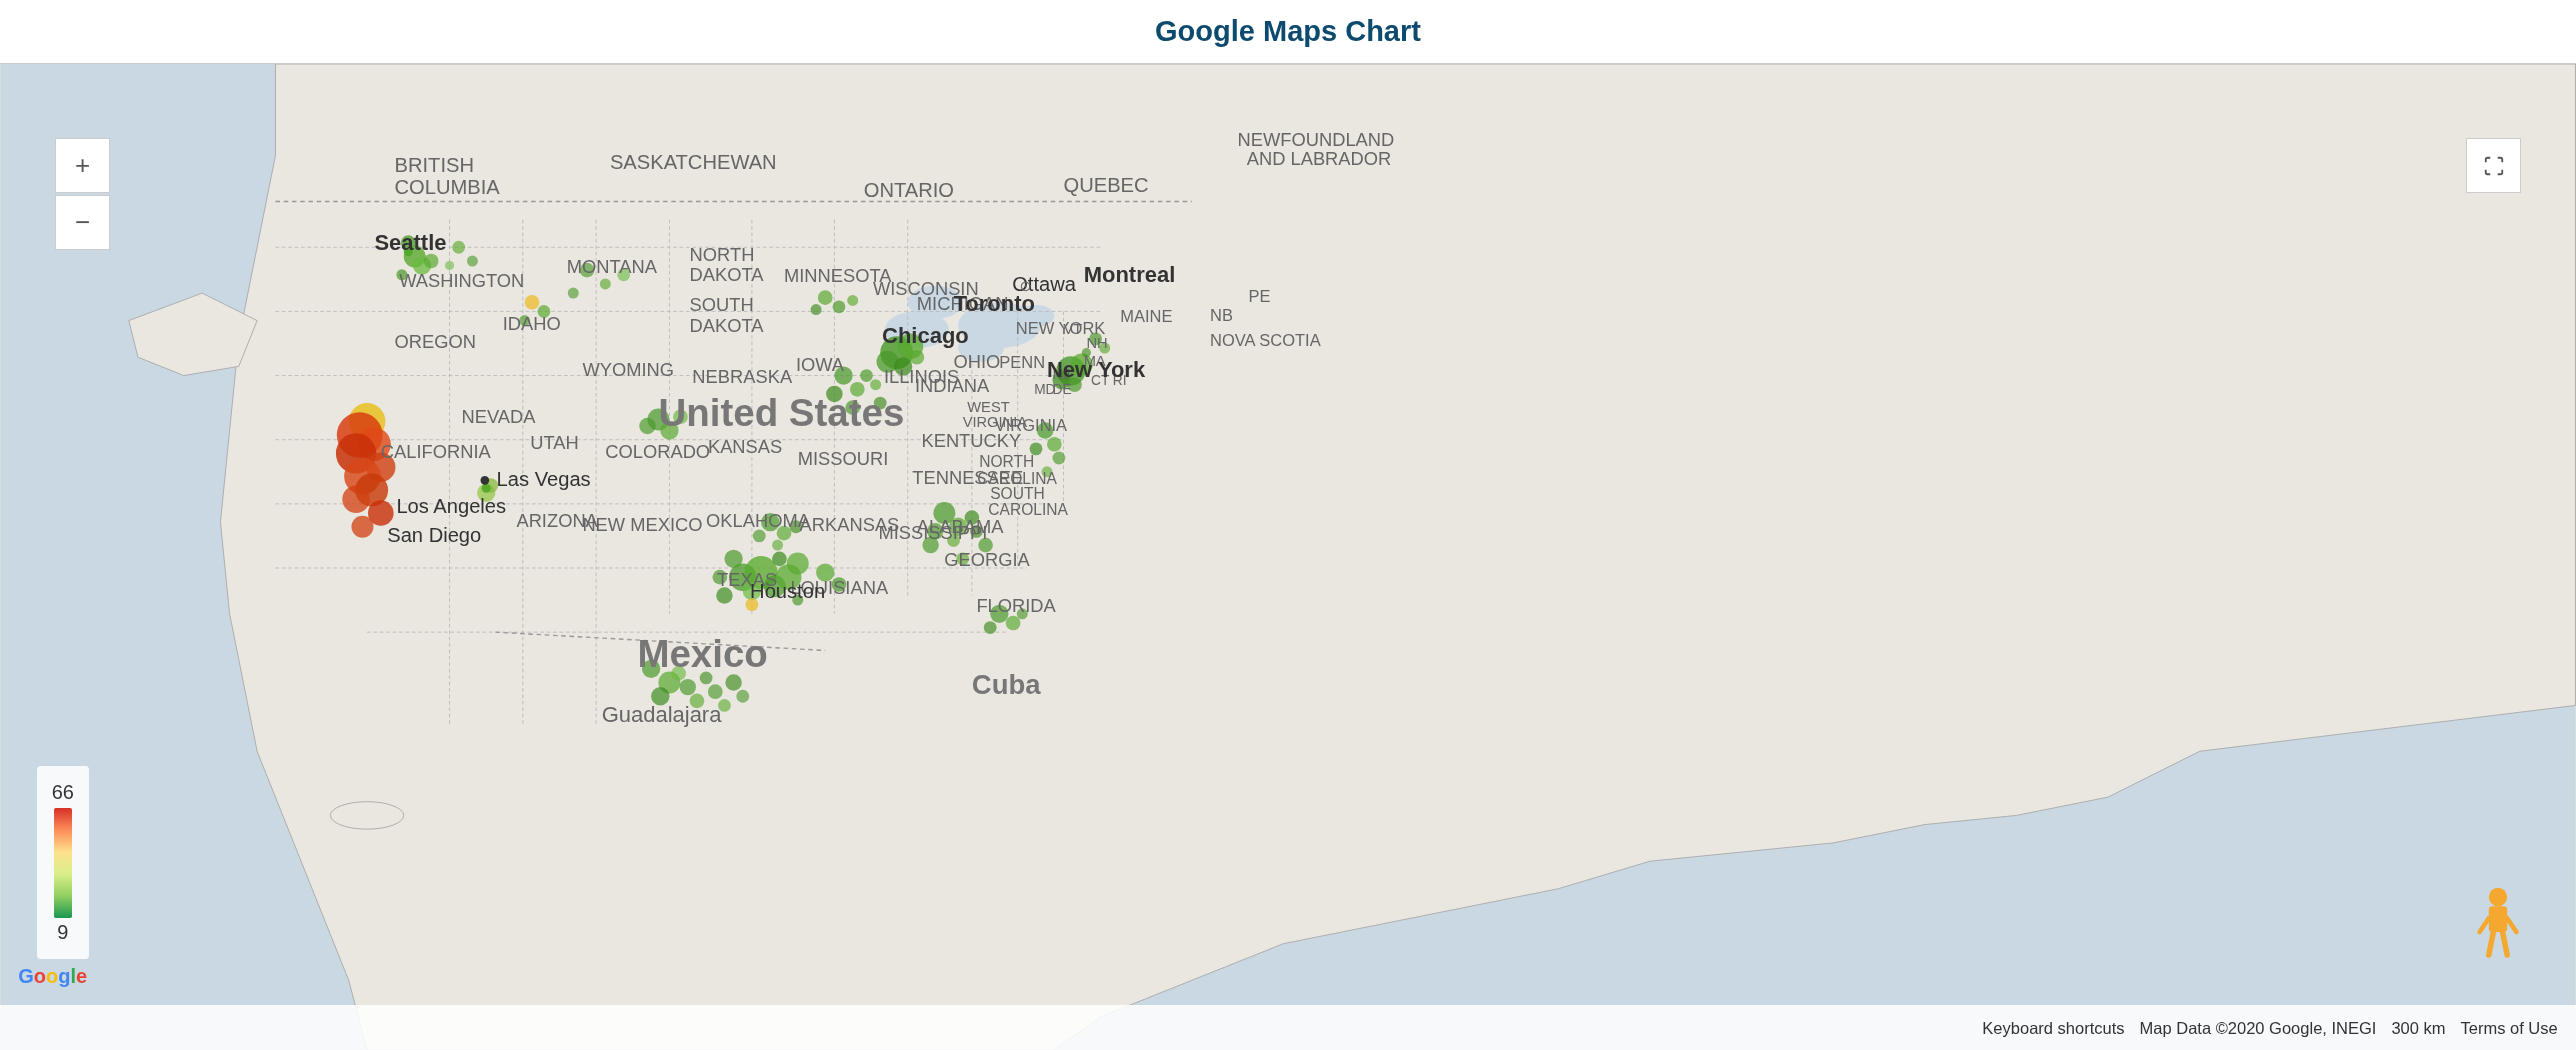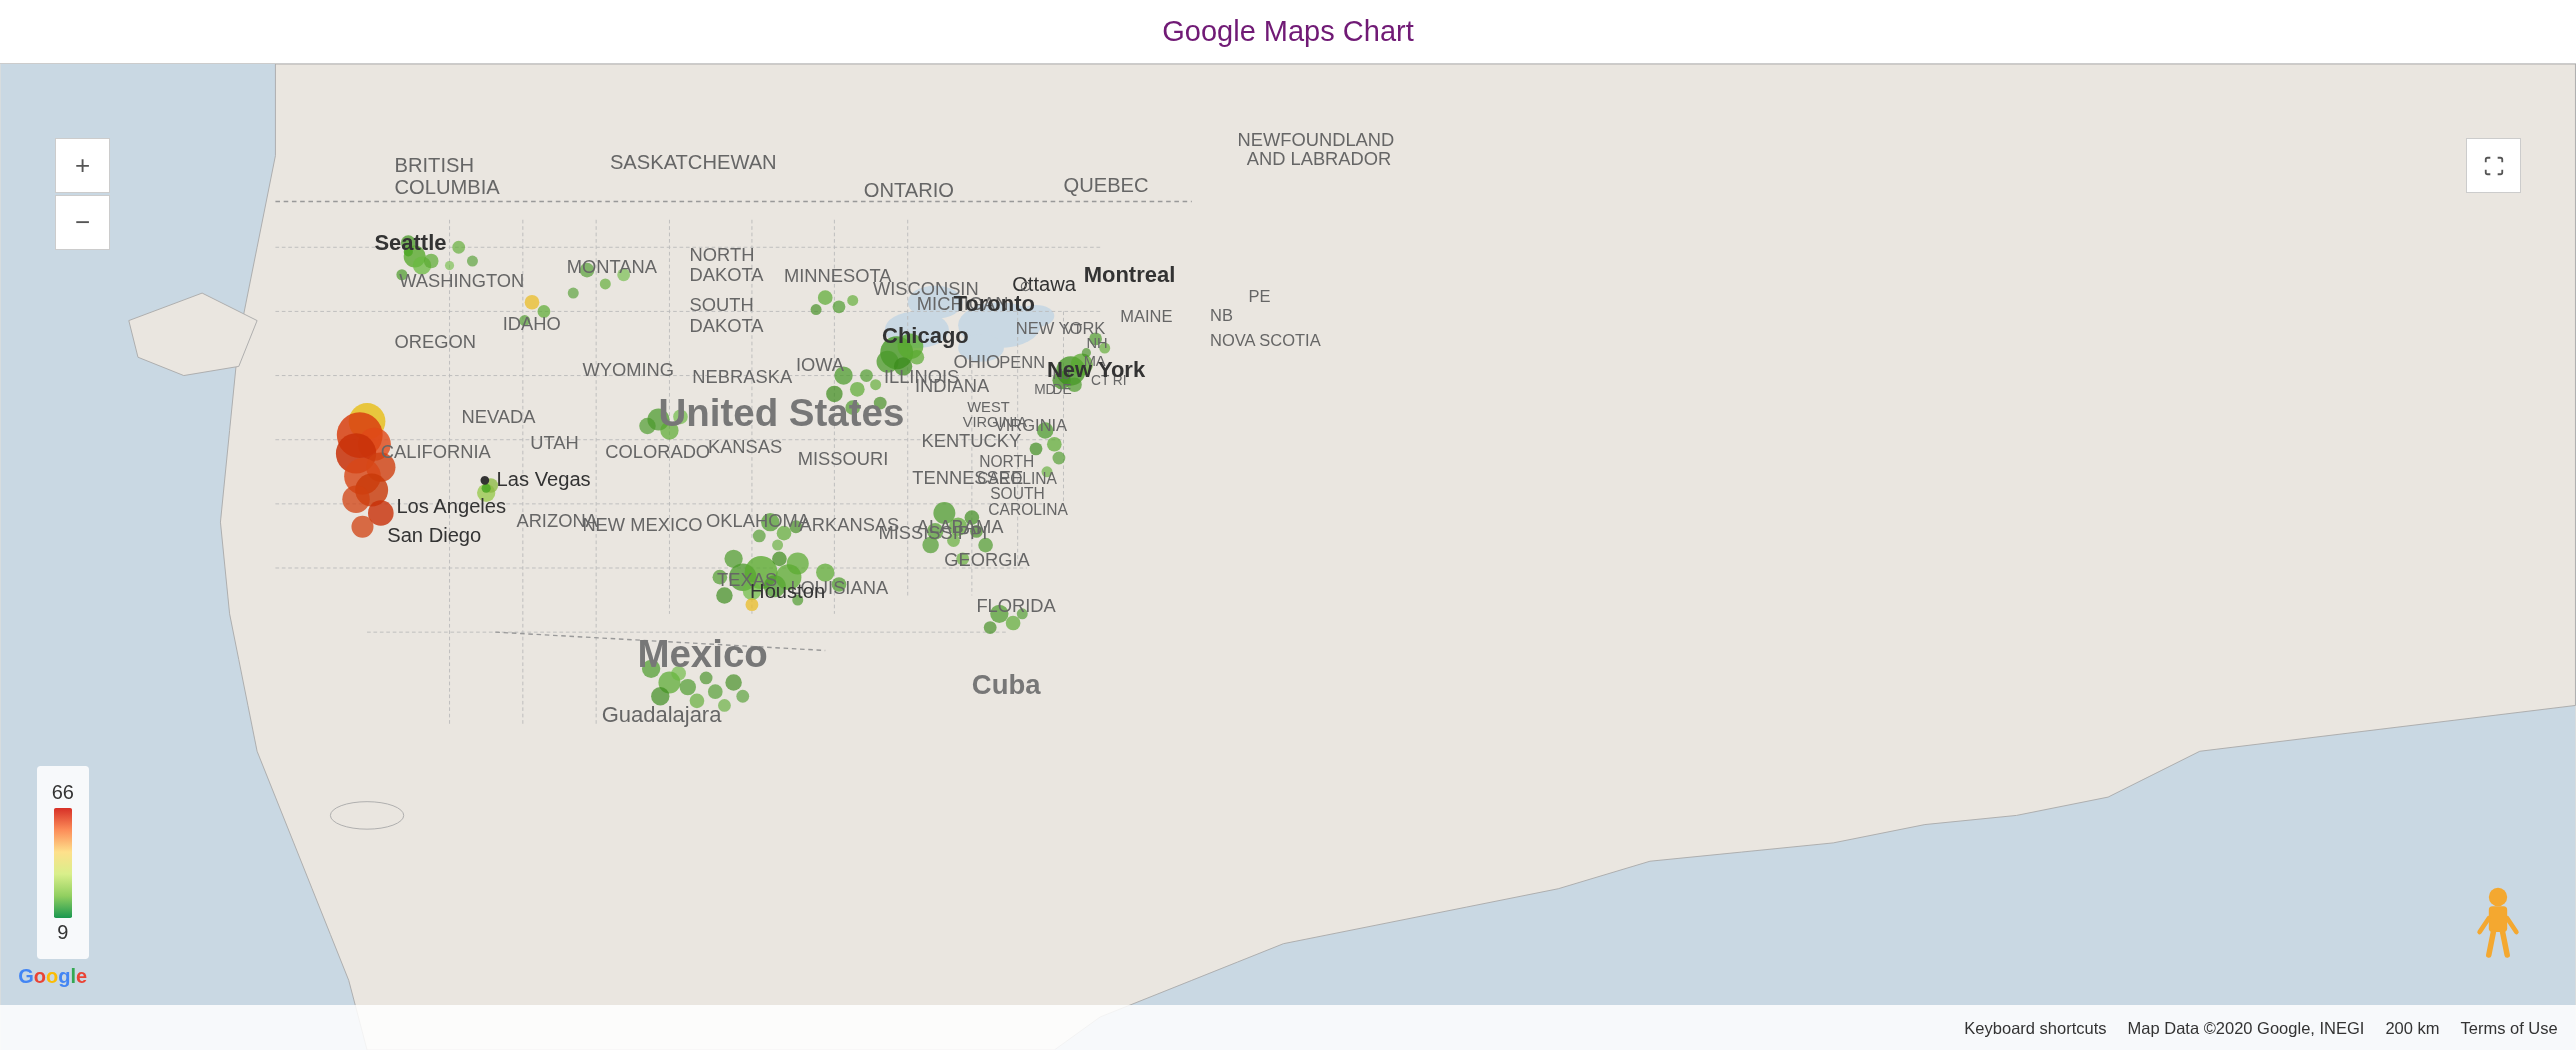--- a/index.html
+++ b/index.html
@@ -20,22 +20,22 @@
       background: white;
       display: flex;
       align-items: center;
       justify-content: center;
       z-index: 10;
       border-bottom: 0.9px solid #ccc;
     }
 
     .title-text {
       font-size: 29px;
-      font-weight: 400;
-      color: #701a75;
+      font-weight: 700;
+      color: #0c4a6e;
     }
 
     
     .map-svg {
       position: absolute;
       top: 64px; left: 0;
       width: 2576px;
       height: 986px;
     }
 
@@ -125,21 +125,21 @@
     
     .bottom-bar {
       position: absolute;
       bottom: 0; left: 0; right: 0;
       height: 46px;
       background: rgba(255,255,255,0.85);
       display: flex;
       align-items: center;
       justify-content: flex-end;
       padding: 0 18.3px;
-      gap: 21px;
+      gap: 15px;
       z-index: 20;
     }
 
     .bottom-bar-text {
       font-size: 16.5px;
       color: #333;
     }
 
     
     .google-logo {
@@ -476,18 +476,18 @@
       <line x1="15" y1="35" x2="5" y2="50" stroke="#f4a830" stroke-width="5" stroke-linecap="round"></line>
       <line x1="35" y1="35" x2="45" y2="50" stroke="#f4a830" stroke-width="5" stroke-linecap="round"></line>
       <line x1="20" y1="50" x2="15" y2="75" stroke="#f4a830" stroke-width="6" stroke-linecap="round"></line>
       <line x1="30" y1="50" x2="35" y2="75" stroke="#f4a830" stroke-width="6" stroke-linecap="round"></line>
     </svg>
   </div>
 
   <div class="bottom-bar">
     <span class="bottom-bar-text">Keyboard shortcuts</span>
     <span class="bottom-bar-text">Map Data ©2020 Google, INEGI</span>
-    <span class="bottom-bar-text">200 km</span>
+    <span class="bottom-bar-text">300 km</span>
     <span class="bottom-bar-text">Terms of Use</span>
   </div>
 
 </div>
 
 
 </body></html>

